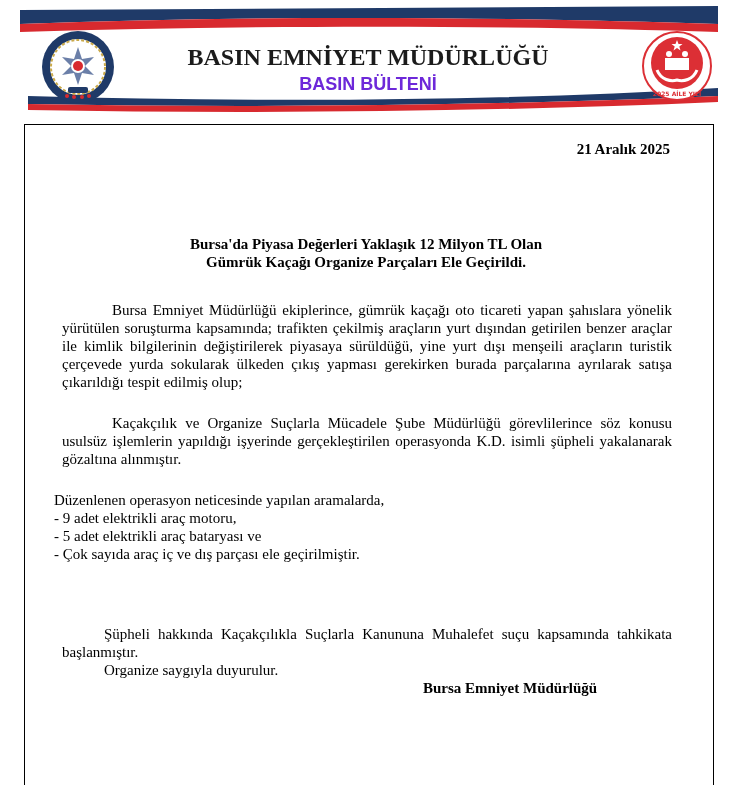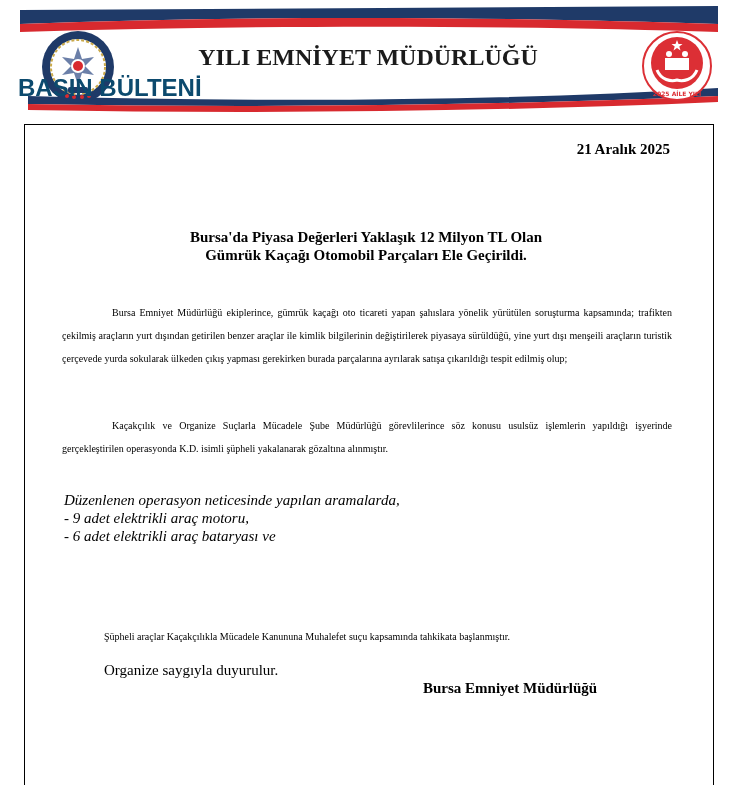--- a/index.html
+++ b/index.html
@@ -2,36 +2,36 @@
 <html><head>
 <meta charset="utf-8">
 <style>
   html, body { margin: 0; padding: 0; background: #ffffff; }
   body { width: 732px; height: 785px; position: relative; overflow: hidden; font-family: "Liberation Serif", serif; color: #000; }
 
   
   .banner { position: absolute; left: 18px; top: 2px; width: 700px; height: 112px; }
   .banner svg.swoosh { position: absolute; left: 0; top: 0; width: 700px; height: 112px; }
   .title1 { position: absolute; left: 0; right: 0; top: 42px; text-align: center; font-family: "Liberation Serif", serif; font-weight: bold; font-size: 24px; color: #1b1b1b; letter-spacing: 0px; }
-  .title2 { position: absolute; left: 0; right: 0; top: 72px; font-family: "Liberation Sans", sans-serif; font-weight: bold; font-size: 24px; color: #0c4a6e; }
+  .title2 { position: absolute; left: 0; right: 0; top: 72px; text-align: center; font-family: "Liberation Sans", sans-serif; font-weight: bold; font-size: 18px; color: #6d28d9; }
   .logo-left { position: absolute; left: 22px; top: 27px; width: 76px; height: 76px; }
   .logo-right { position: absolute; left: 623px; top: 28px; width: 72px; height: 72px; }
 
   
   .frame { position: absolute; left: 24px; top: 124px; width: 688px; height: 680px; border: 1.5px solid #000; border-bottom: none; }
 
   .date { position: absolute; right: 62px; top: 141px; font-weight: bold; font-size: 15px; }
 
-  .headline { position: absolute; left: 0; right: 0; top: 228px; text-align: center; font-weight: bold; font-size: 15px; line-height: 18px; }
+  .headline { position: absolute; left: 0; right: 0; top: 235px; text-align: center; font-weight: bold; font-size: 15px; line-height: 18px; }
 
-  .para { position: absolute; left: 62px; width: 610px; font-size: 10px; line-height: 23px; text-align: justify; }
+  .para { position: absolute; left: 62px; width: 610px; font-size: 15px; line-height: 18px; text-align: justify; }
   .indent { text-indent: 50px; }
   .p1 { top: 301px; }
   .p2 { top: 414px; }
-  .list { position: absolute; left: 64px; top: 491px; font-size: 15px; line-height: 18px; font-style: italic; }
+  .list { position: absolute; left: 54px; top: 491px; font-size: 15px; line-height: 18px; }
   .p3 { top: 625px; text-indent: 42px; }
   .p4 { position: absolute; left: 104px; top: 661px; font-size: 15px; line-height: 18px; }
   .sign { position: absolute; left: 423px; top: 680px; font-weight: bold; font-size: 15px; }
   .line { display: block; }
 </style>
 </head>
 <body>
 
 <div class="banner">
   <svg class="swoosh" viewBox="0 0 700 112">
@@ -52,21 +52,21 @@
       <circle cx="38" cy="37" r="7" fill="#ffffff"></circle>
       <circle cx="38" cy="37" r="5" fill="#d82a2f"></circle>
       <rect x="28" y="58" width="20" height="6" rx="2" fill="#1f3a68"></rect>
       <circle cx="27" cy="67" r="2" fill="#d82a2f"></circle>
       <circle cx="34" cy="68" r="2" fill="#d82a2f"></circle>
       <circle cx="42" cy="68" r="2" fill="#d82a2f"></circle>
       <circle cx="49" cy="67" r="2" fill="#d82a2f"></circle>
     </svg>
   </div>
 
-  <div class="title1">YILI EMNİYET MÜDÜRLÜĞÜ</div>
+  <div class="title1">BASIN EMNİYET MÜDÜRLÜĞÜ</div>
   <div class="title2">BASIN BÜLTENİ</div>
 
   <div class="logo-right">
     <svg viewBox="0 0 72 72" width="72" height="72">
       <circle cx="36" cy="36" r="34" fill="#ffffff" stroke="#dc2f35" stroke-width="2"></circle>
       <circle cx="36" cy="33" r="26" fill="#dc2f35"></circle>
       <polygon points="36,10 37.5,14 41.5,14 38.3,16.5 39.5,20.5 36,18 32.5,20.5 33.7,16.5 30.5,14 34.5,14" fill="#ffffff"></polygon>
       <circle cx="28" cy="24" r="3" fill="#ffffff"></circle>
       <circle cx="44" cy="24" r="3" fill="#ffffff"></circle>
       <rect x="24" y="28" width="24" height="12" fill="#ffffff"></rect>
@@ -75,28 +75,29 @@
     </svg>
   </div>
 </div>
 
 <div class="frame"></div>
 
 <div class="date">21 Aralık 2025</div>
 
 <div class="headline">
   <span class="line">Bursa'da Piyasa Değerleri Yaklaşık 12 Milyon TL Olan</span>
-  <span class="line">Gümrük Kaçağı Otomobil Parçaları Ele Geçirildi.</span>
+  <span class="line">Gümrük Kaçağı Organize Parçaları Ele Geçirildi.</span>
 </div>
 
 <div class="para indent p1">Bursa Emniyet Müdürlüğü ekiplerince, gümrük kaçağı oto ticareti yapan şahıslara yönelik yürütülen soruşturma kapsamında; trafikten çekilmiş araçların yurt dışından getirilen benzer araçlar ile kimlik bilgilerinin değiştirilerek piyasaya sürüldüğü, yine yurt dışı menşeili araçların turistik çerçevede yurda sokularak ülkeden çıkış yapması gerekirken burada parçalarına ayrılarak satışa çıkarıldığı tespit edilmiş olup;</div>
 <div class="para indent p2">Kaçakçılık ve Organize Suçlarla Mücadele Şube Müdürlüğü görevlilerince söz konusu usulsüz işlemlerin yapıldığı işyerinde gerçekleştirilen operasyonda K.D. isimli şüpheli yakalanarak gözaltına alınmıştır.</div>
 
 <div class="list">
   <span class="line">Düzenlenen operasyon neticesinde yapılan aramalarda,</span>
   <span class="line">- 9 adet elektrikli araç motoru,</span>
-  <span class="line">- 6 adet elektrikli araç bataryası ve</span>
+  <span class="line">- 5 adet elektrikli araç bataryası ve</span>
+  <span class="line">- Çok sayıda araç iç ve dış parçası ele geçirilmiştir.</span>
 </div>
 
-<div class="para p3">Şüpheli araçlar Kaçakçılıkla Mücadele Kanununa Muhalefet suçu kapsamında tahkikata başlanmıştır.</div>
+<div class="para p3">Şüpheli hakkında Kaçakçılıkla Suçlarla Kanununa Muhalefet suçu kapsamında tahkikata başlanmıştır.</div>
 <div class="p4">Organize saygıyla duyurulur.</div>
 
 <div class="sign">Bursa Emniyet Müdürlüğü</div>
 
 </body></html>

